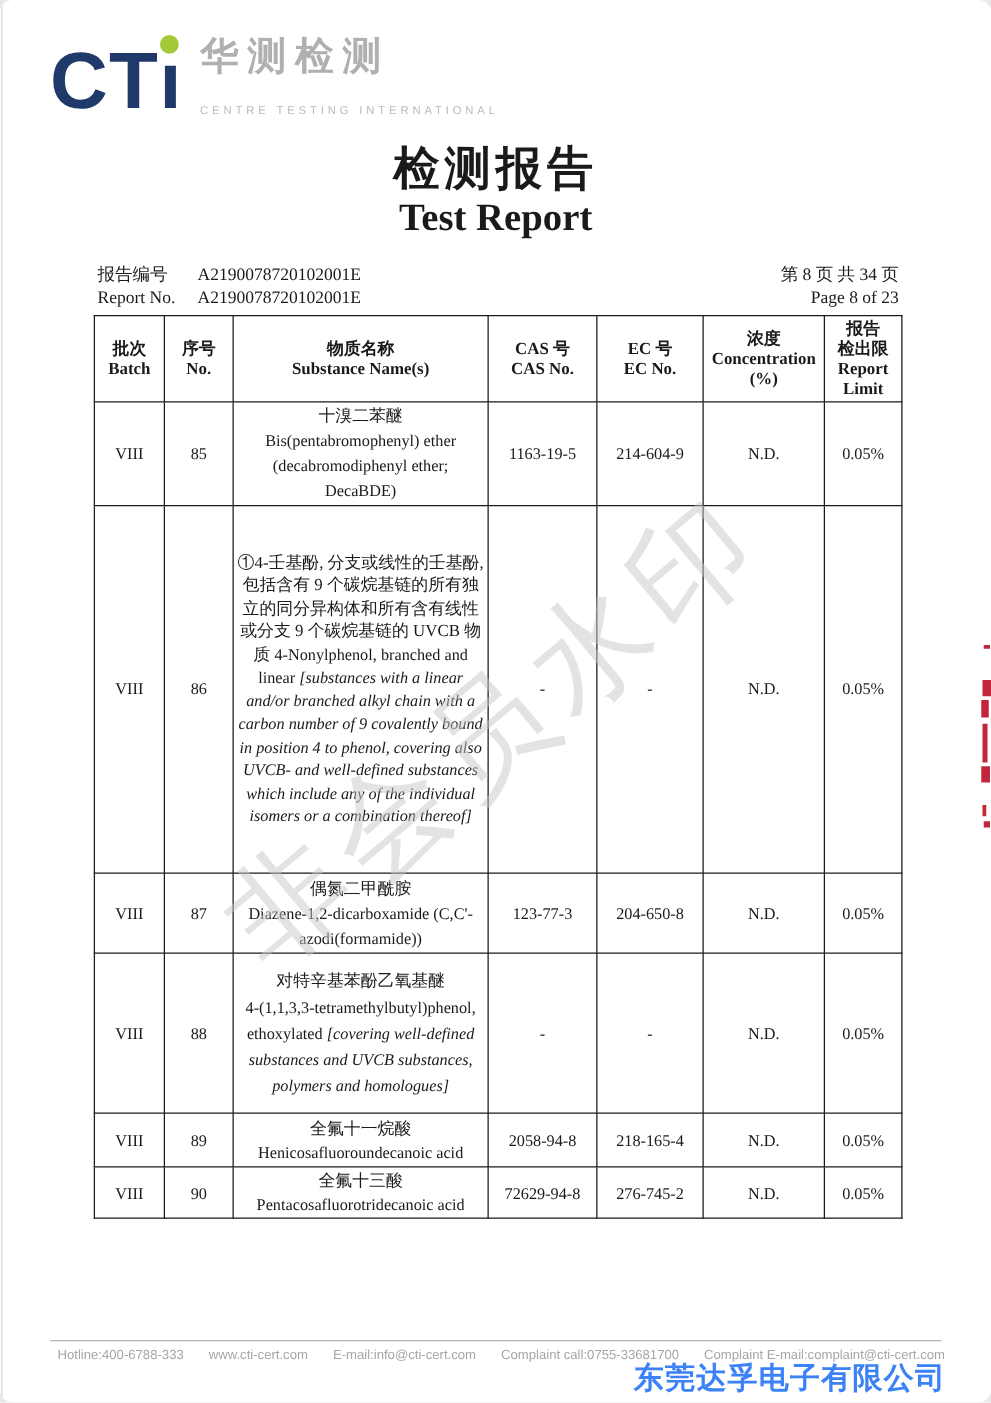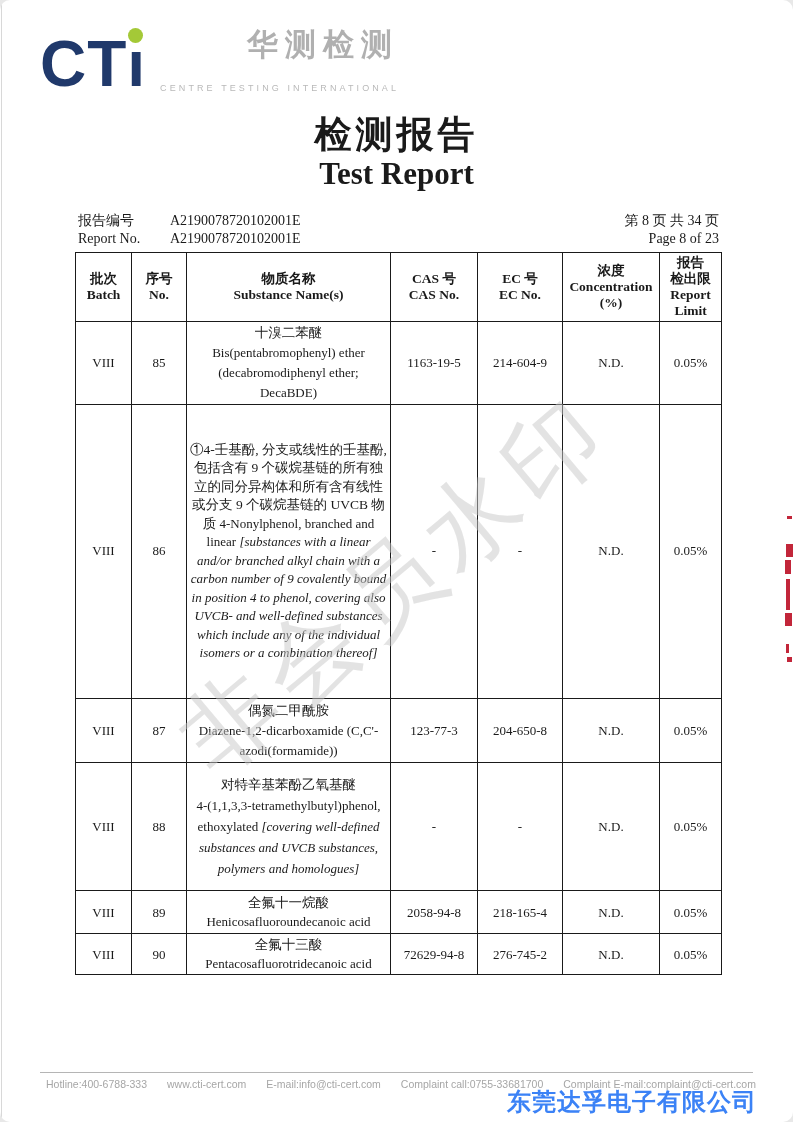--- a/index.html
+++ b/index.html
@@ -7,36 +7,36 @@
   .page { position:relative; width:793px; height:1122px; background:#ffffff; margin:0 auto;
           color:#1a1a1a; overflow:hidden;border-radius:10px; }
   .scan-line { position:absolute; left:1px; top:0; width:1px; height:100%; background:#d8d8d8; }
 
   
   .logo { position:absolute; left:40px; top:28px; display:flex; align-items:flex-end; }
   .logo-cti { position:relative; font-family:"Liberation Sans","DejaVu Sans",sans-serif;
               font-weight:900; font-size:64px; line-height:0.95; color:#20396b; letter-spacing:1px; }
   .logo-dot { position:absolute; right:3px; top:-6px; width:15px; height:15px; border-radius:50%;
               background:#a4c937; }
-  .logo-right { margin-left:14px; padding-bottom:2px;text-align:right; }
+  .logo-right { margin-left:14px; padding-bottom:2px; }
   .logo-cn { font-family:"Liberation Sans","DejaVu Sans",sans-serif; font-size:31px; line-height:1.1;
              color:#b0b0b0; letter-spacing:7px; font-weight:600; white-space:nowrap; }
   .logo-sub { font-family:"Liberation Sans","DejaVu Sans",sans-serif; font-size:9px; color:#b9b9b9;
               letter-spacing:3.1px; margin-top:21px; white-space:nowrap; }
 
   
   .title-zh { position:absolute; top:110px; left:0; width:100%; text-align:center;
               font-size:37px; font-weight:bold; letter-spacing:4px; }
   .title-en { position:absolute; top:156px; left:0; width:100%; text-align:center;
               font-size:31px; font-weight:bold; }
 
   
   .report-info { position:absolute; top:212px; left:78px; right:74px; display:flex;
                  justify-content:space-between; font-size:14px; line-height:18px; }
-  .ri-left { display:grid; grid-template-columns:80px auto; column-gap:12px; }
+  .ri-left { display:grid; grid-template-columns:80px auto; column-gap:0; }
   .ri-right { text-align:right; }
 
   
   table.report { position:absolute; top:252px; left:75px; border-collapse:collapse;
                  table-layout:fixed; width:646px; }
   table.report th, table.report td { border:1.5px solid #1a1a1a; text-align:center;
                  vertical-align:middle; padding:1px 3px; font-size:13px; overflow:hidden; }
   table.report th { font-weight:bold; line-height:16px; font-size:13.5px; height:66px; padding:2px 1px; }
   th span, .hline { display:block; }
   td .sub-zh { display:block; font-size:13.5px; }

